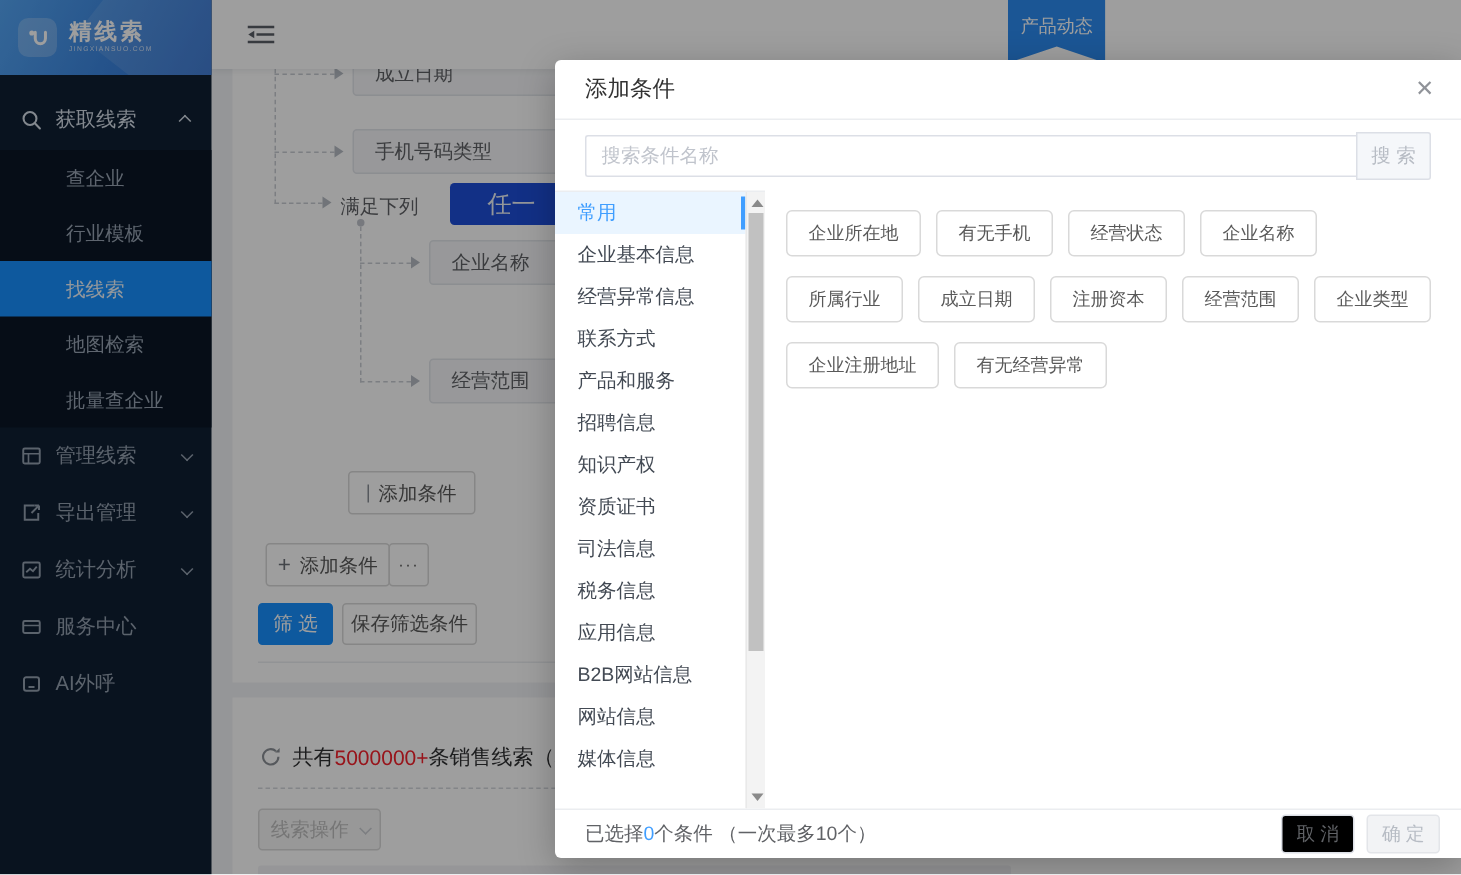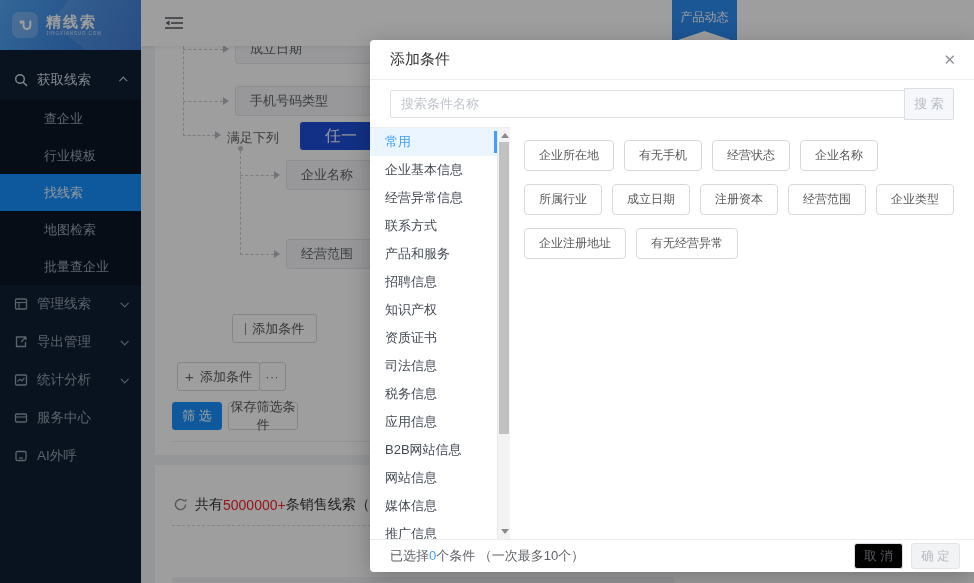--- a/index.html
+++ b/index.html
@@ -255,38 +255,42 @@
 
       <button class="btn abs" style="left:22px; top:316px; width:83px; height:29px;">
         <span class="plus-icon">+</span>
         <span>添加条件</span>
       </button>
       <button class="btn abs" style="left:104px; top:316px; width:27px; height:29px; font-size:11px; letter-spacing:1px;">
         <span>···</span>
       </button>
 
       <button class="btn btn-primary abs" style="left:17px; top:356px; width:50px; height:28px;">筛 选</button>
-      <button class="btn abs" style="left:73px; top:356px; width:70px; height:28px;">保存筛选条件</button>
+      <button class="btn abs" style="left:73px; top:356px; width:90px; height:28px;">保存筛选条件</button>
 
       <div class="divider" style="left:17px; right:0; top:395px;"></div>
     </section>
 
     <section class="card card2">
       <span class="refresh">
         <svg width="15" height="15" viewBox="0 0 15 15">
             <path d="M12.6 7.5 a5.1 5.1 0 1 1-1.6-3.7" fill="none" stroke="currentColor" stroke-width="1.4"></path>
             <path d="M13.4 1.6 v3 h-3 Z" fill="currentColor"></path>
           </svg>
       </span>
       <div class="result-line">
         <span>共有</span>
           <span class="red">5000000+</span>
           <span>条销售线索（本条</span>
       </div>
       <div class="dash-divider" style="left:17px; right:17px; top:60px;"></div>
+      <button class="btn btn-disabled abs" style="left:17px; top:74px; width:82px; height:28px; gap:7px;">
+        <span>线索操作</span>
+        <span class="chev down" style="color:#c9ccd1;"></span>
+      </button>
       <div class="table-ghost"></div>
     </section>
   </main>
 
   <div class="overlay"></div>
 
   <div class="modal">
     <div class="m-header">
       <span class="m-title">添加条件</span>
       <span class="m-close">✕</span>
@@ -307,21 +311,20 @@
           <div class="cat-item">产品和服务</div>
           <div class="cat-item">招聘信息</div>
           <div class="cat-item">知识产权</div>
           <div class="cat-item">资质证书</div>
           <div class="cat-item">司法信息</div>
           <div class="cat-item">税务信息</div>
           <div class="cat-item">应用信息</div>
           <div class="cat-item">B2B网站信息</div>
           <div class="cat-item">网站信息</div>
           <div class="cat-item">媒体信息</div>
-          <div class="cat-item">推广信息</div>
         </div>
         <div class="vscroll">
           <span class="arr up"></span>
           <div class="thumb"></div>
           <span class="arr dn"></span>
         </div>
       </div>
 
       <div class="chip-panel">
         <div class="chip">企业所在地</div>

